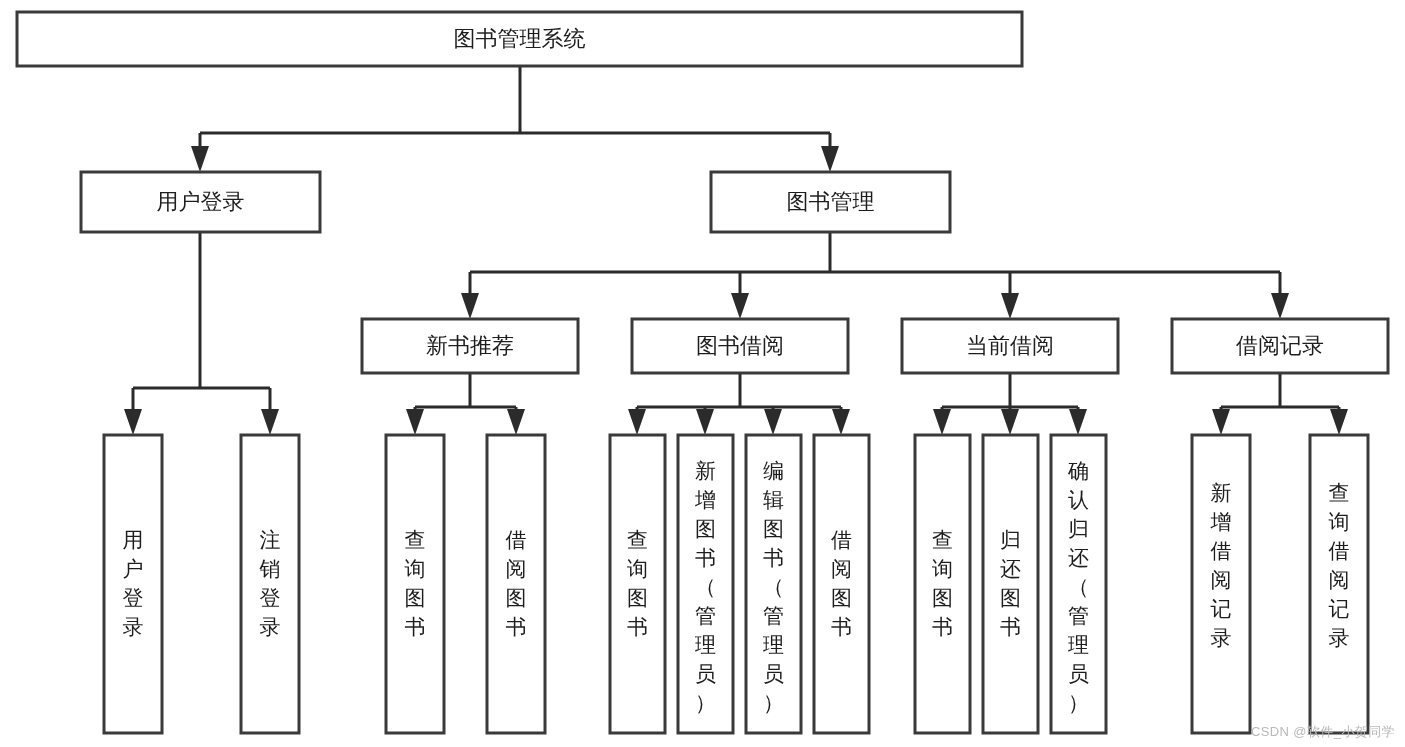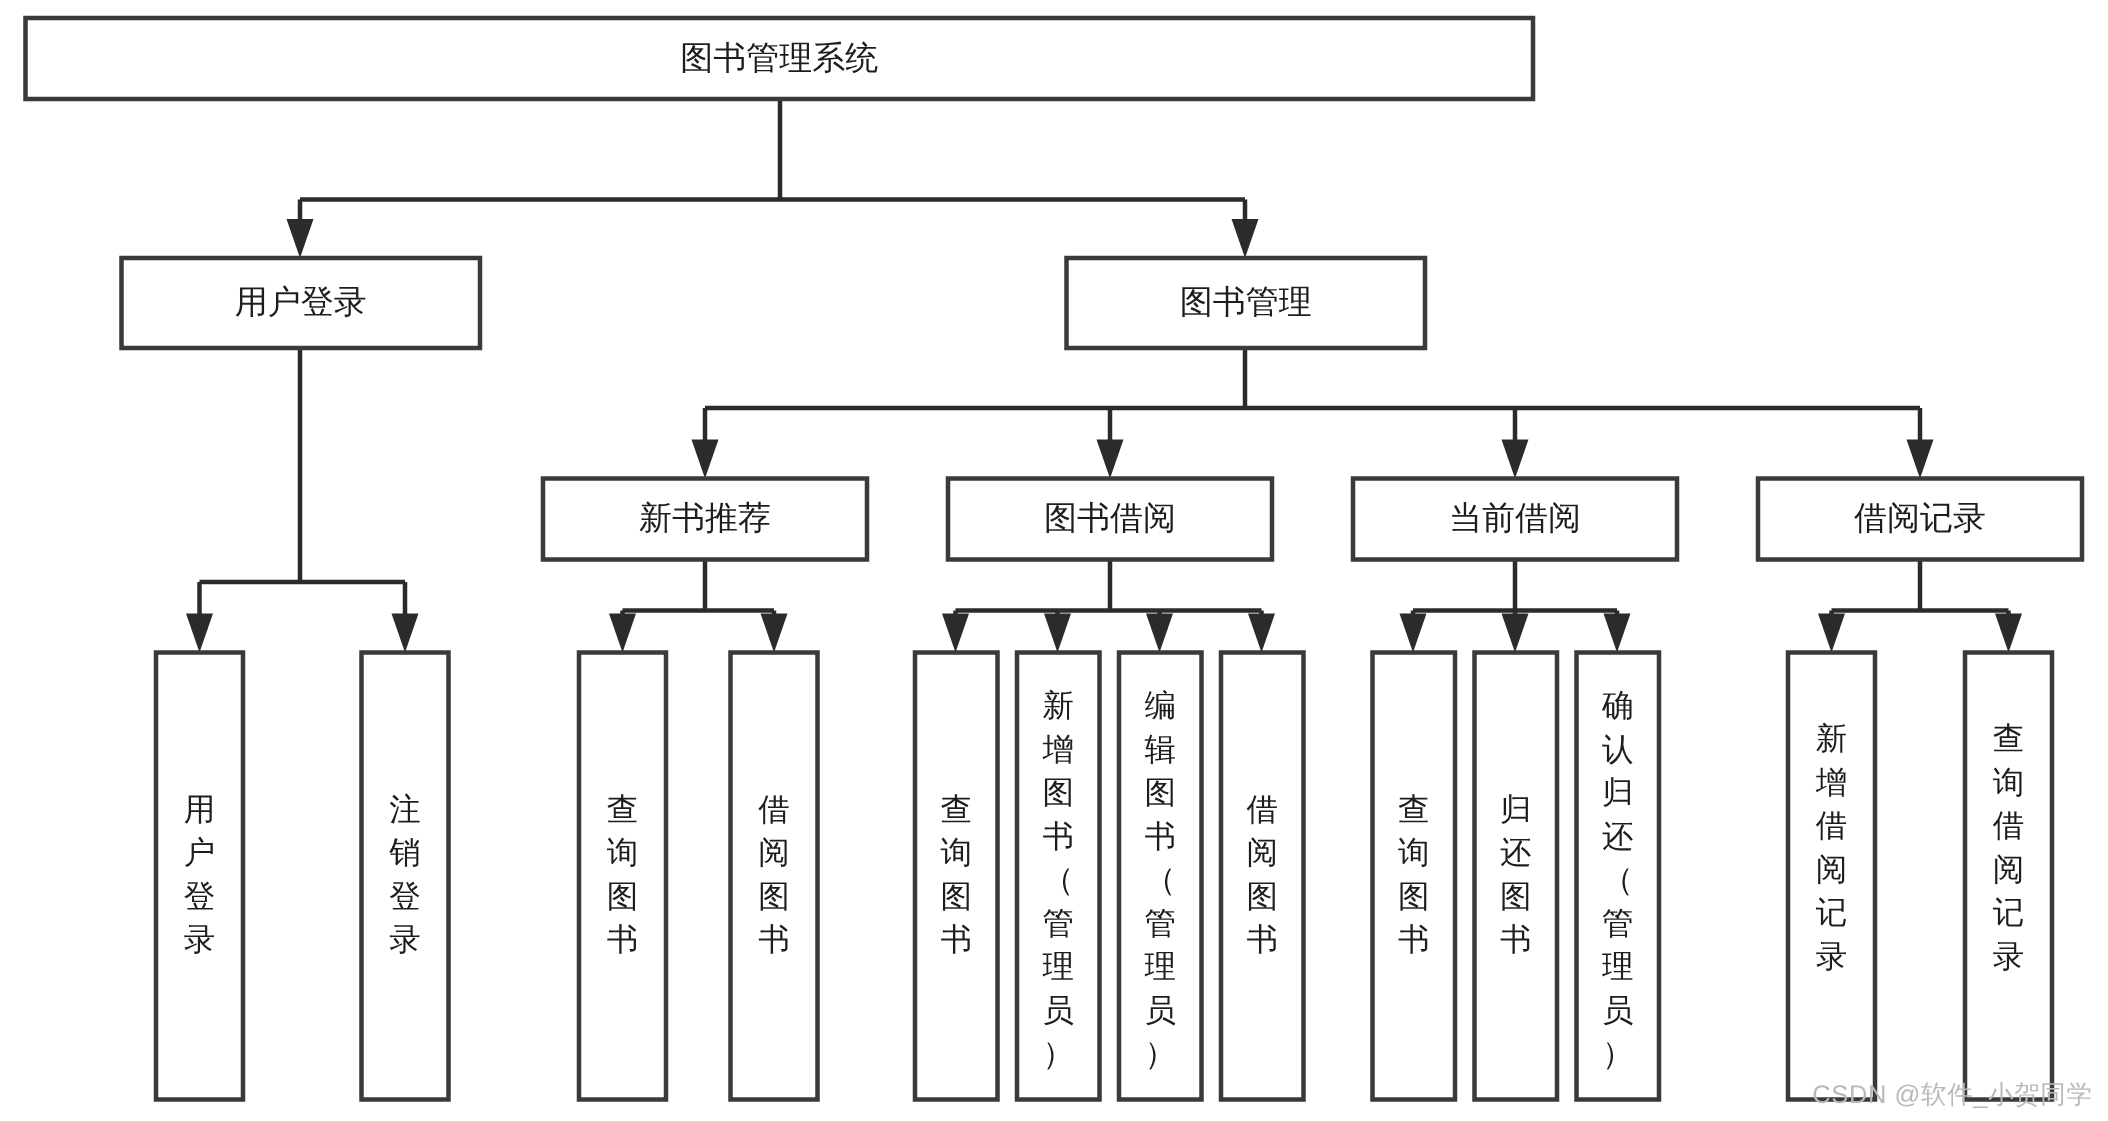--- a/index.html
+++ b/index.html
@@ -52,21 +52,21 @@
   }
   .arrow-head {
     fill: #2b2b2b;
     stroke: none;
   }
   .watermark {
     position: absolute;
     right: 10px;
     bottom: 6px;
     font-family: "Liberation Sans", "DejaVu Sans", sans-serif;
-    font-size: 17px;
+    font-size: 13px;
     color: #b9b9b9;
     letter-spacing: 0.4px;
     pointer-events: none;
     user-select: none;
   }
 </style>
 </head>
 <body>
 
 <div id="diagram-root">

